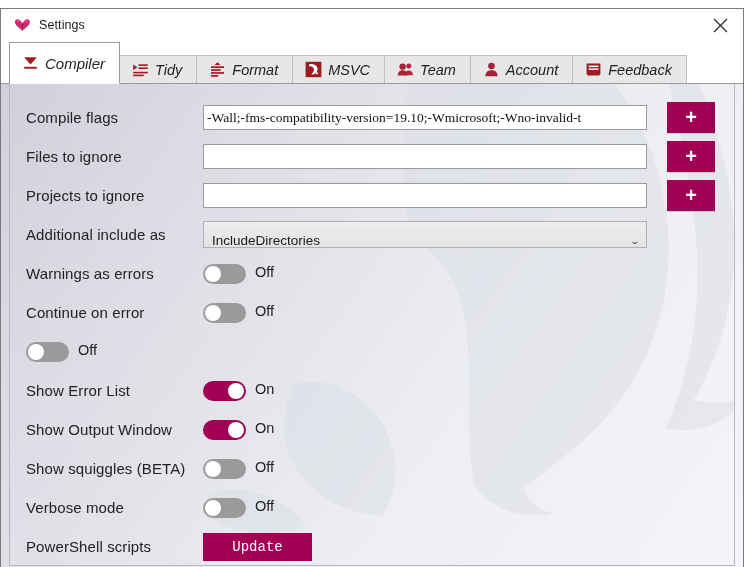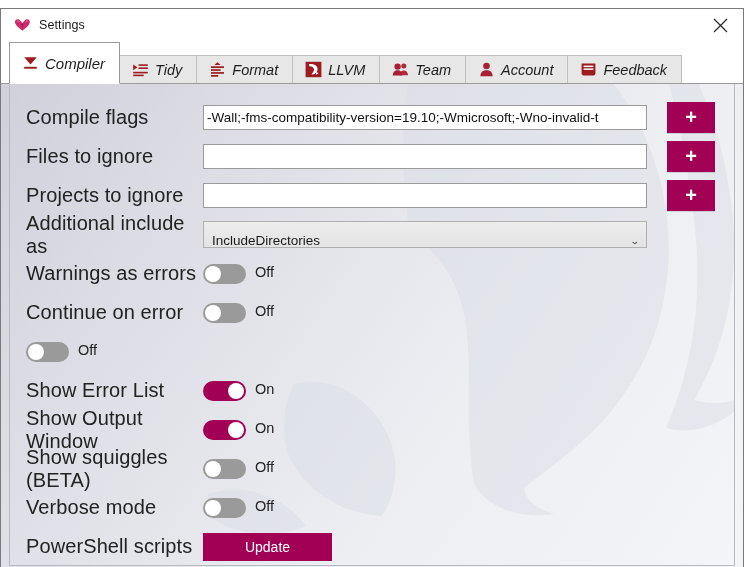--- a/index.html
+++ b/index.html
@@ -161,33 +161,33 @@
 
   .row {
     display: flex;
     align-items: center;
     height: 39px;
     padding-left: 16px;
   }
   .row-label {
     width: 177px;
     flex: 0 0 177px;
-    font-size: 20px;
+    font-size: 15px;
     color: #222222;
     letter-spacing: 0.1px;
   }
 
   
   .text-input {
     width: 444px;
     height: 25px;
     box-sizing: border-box;
     border: 1px solid #9b9b9b;
     background: #ffffff;
-    font-family: Liberation Sans, sans-serif;
+    font-family: Liberation Serif, serif;
     font-size: 13.5px;
     color: #111111;
     padding: 0 16px 0 3px;
     outline: none;
     border-radius: 0;
   }
   .plus-button {
     width: 48px;
     height: 31px;
     margin-left: 20px;
@@ -256,25 +256,25 @@
   .toggle.on { background: #a10055; }
   .toggle.on .knob { left: 25px; }
   .toggle-state {
     font-size: 14.5px;
     color: #222222;
   }
 
   .update-button {
     height: 28px;
     min-width: 81px;
-    padding: 0 24px;
+    padding: 0 14px;
     background: #a10055;
     border: none;
     color: #ffffff;
-    font-family: Liberation Sans, sans-serif;
+    font-family: Liberation Mono, monospace;
     font-size: 14px;
     cursor: default;
     display: flex;
     align-items: center;
     justify-content: center;
   }
 </style>
 </head>
 <body>
 
@@ -338,21 +338,21 @@
     </div>
 
     <div class="tab">
       <span class="tab-icon">
         <svg width="17" height="17" viewBox="0 0 17 17">
           <rect x="0.6" y="0.8" width="15.8" height="15.4" fill="#9e1b20"></rect>
           <path d="M4.2 3.0 C8.6 2.6 12.6 4.4 12.6 8.0 C12.6 11.2 9.6 13.6 6.4 13.6 C7.8 12.0 9.0 10.4 9.0 8.6 C9.0 6.4 7.0 5.0 4.2 5.2 Z" fill="#ffffff"></path>
           <path d="M10.6 11.0 L13.6 12.0 L11.4 13.8 Z" fill="#ffffff"></path>
         </svg>
       </span>
-      <span>LLVM</span>
+      <span>MSVC</span>
     </div>
 
     <div class="tab">
       <span class="tab-icon">
         <svg width="17" height="17" viewBox="0 0 17 17">
           <circle cx="11.8" cy="5.0" r="2.5" fill="#b02a3e"></circle>
           <path d="M7.6 14.2 C7.6 11.0 9.4 9.4 11.8 9.4 C14.2 9.4 16.0 11.0 16.0 14.2 Z" fill="#b02a3e"></path>
           <circle cx="5.6" cy="5.6" r="3.2" fill="#a81f38"></circle>
           <path d="M0.8 14.6 C0.8 10.8 3.0 9.2 5.6 9.2 C8.2 9.2 10.4 10.8 10.4 14.6 Z" fill="#a81f38"></path>
         </svg>

